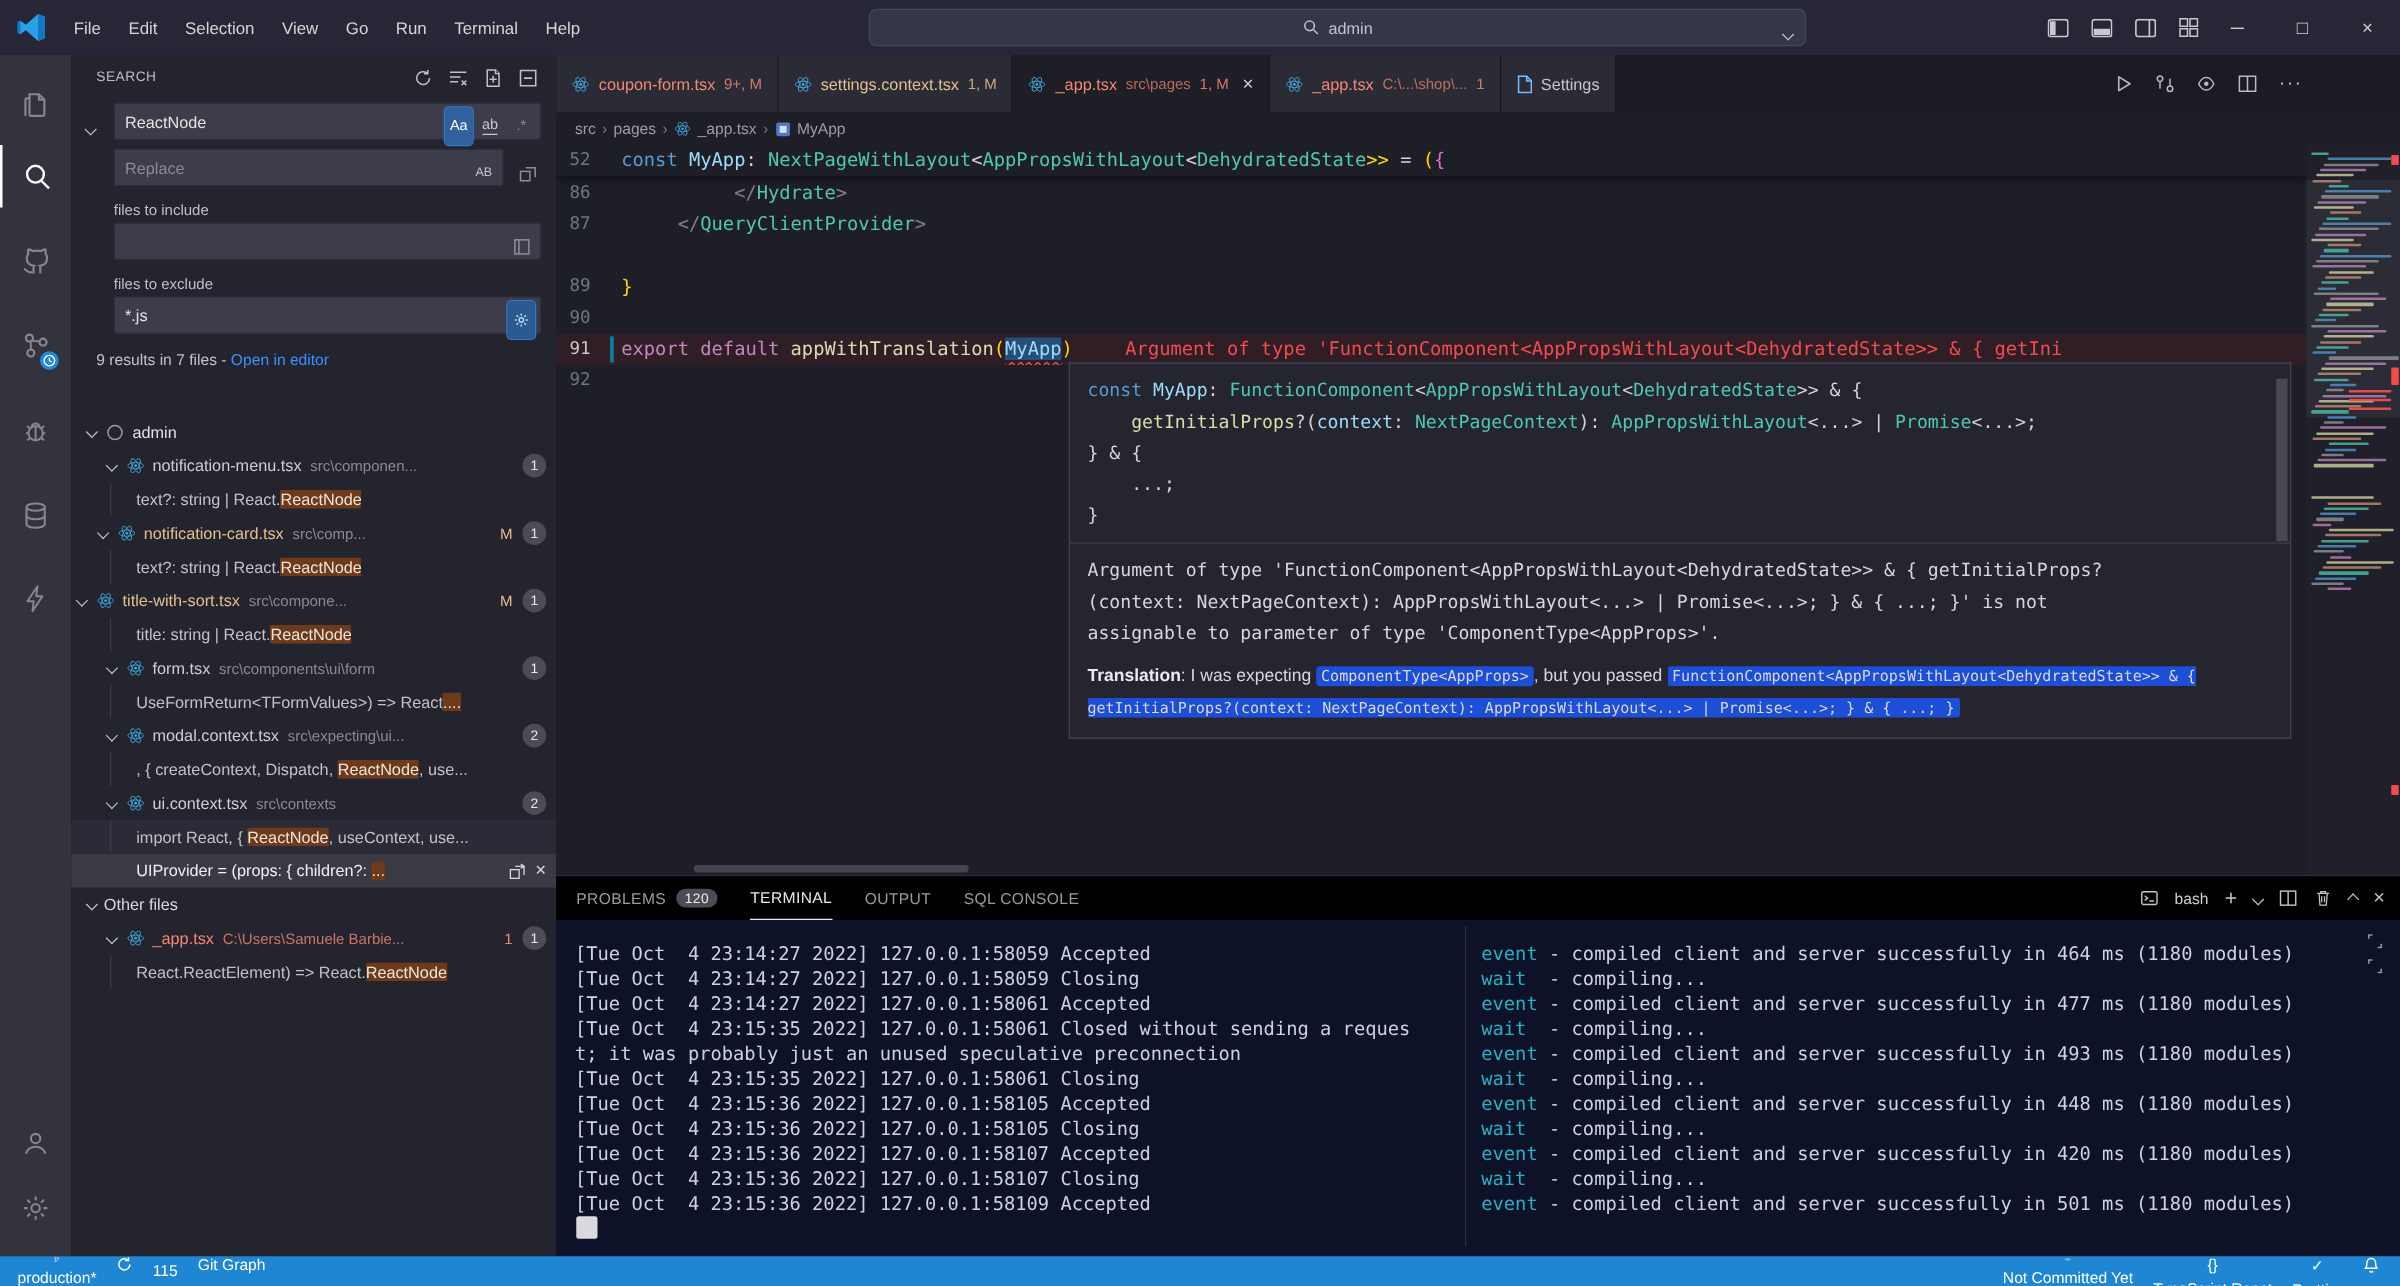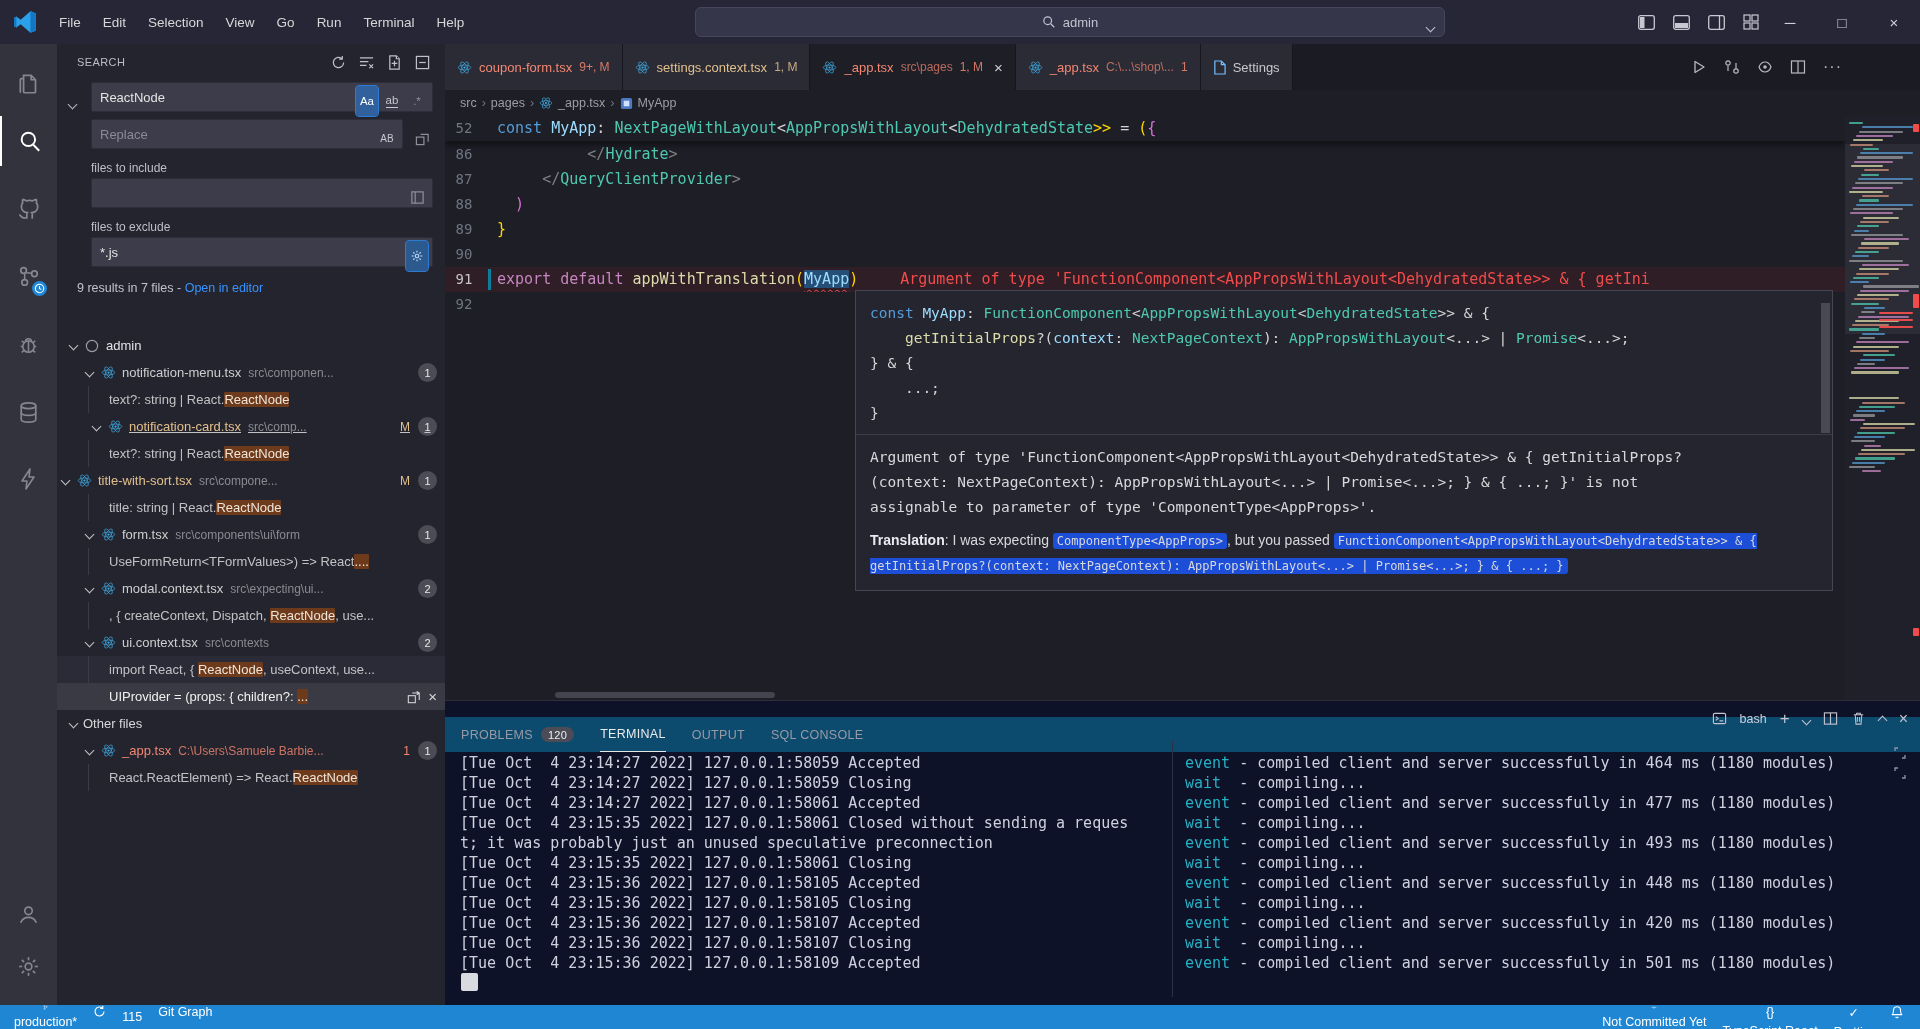--- a/index.html
+++ b/index.html
@@ -111,21 +111,21 @@
   #hover-msg { padding:10px 14px 2px 14px; color:#d8d8dc; line-height:25px; }
   #hover-msg .mline { white-space:pre; height:25px; }
   #hover-trans { padding:6px 14px 12px 14px; font-family:"Liberation Sans",sans-serif; font-size:14px;
                  color:#d8d8dc; line-height:24px; }
   #hover-trans b { color:#eaeaee; }
   .codechip { font-family:"DejaVu Sans Mono",monospace; background:#1d4ed8; padding:1px 4px; border-radius:3px; font-size:12px; }
   #hover-sb { position:absolute; right:2px; top:12px; width:9px; height:130px; background:rgba(140,140,150,.35); }
 
   
   #panel { position:absolute; left:445px; top:700px; width:1475px; height:305px; background:#0e1228; border-top:1px solid #2e2e3c; }
-  #panel-head { position:absolute; left:0; top:16px; right:0; height:35px; background:#0c4a6e; display:flex; align-items:flex-start; padding-left:16px; }
+  #panel-head { position:absolute; left:0; top:0; right:0; height:35px; background:#000000; display:flex; align-items:flex-start; padding-left:16px; }
   .ptab { display:flex; align-items:center; gap:8px; margin-right:26px; font-size:12.5px; letter-spacing:.3px;
           color:#9a9aa5; height:35px; }
   .ptab.active { color:#eaeaea; border-bottom:1px solid #e7e7e7; }
   .pbadge { background:#4c4c56; color:#eee; border-radius:10px; font-size:11px; padding:1.5px 7px; }
   #panel-right { position:absolute; right:12px; top:0; height:35px; display:flex; align-items:center; gap:13px; color:#c4c4ce; }
   #shell-label { font-size:12.5px; color:#cfcfda; }
   #term-left { position:absolute; left:15px; top:52px; width:710px; font-family:"DejaVu Sans Mono",monospace;
                font-size:15px; line-height:20px; color:#cdd2de; white-space:pre; }
   #term-right { position:absolute; left:740px; top:52px; right:10px; font-family:"DejaVu Sans Mono",monospace;
                 font-size:15px; line-height:20px; color:#cdd2de; white-space:pre; }
@@ -396,21 +396,21 @@
           </span>
           <span class="fname plain">notification-menu.tsx</span>
           <span class="fpath">src\componen...</span>
           <span class="fdeco "></span>
           <span class="badge">1</span>
         </div>
         <div class="trow" style="padding-left: 52px;">
           <span class="indent-guide" style="left: 31px;"></span>
           <span class="match-text"><span>text?: string | React.</span><span class="hit">ReactNode</span></span>
         </div>
-        <div class="trow" style="padding-left: 31px; text-decoration: underline;">
+        <div class="trow" style="padding-left: 17px;">
           <span class="tchv">
             <span class="chv down"></span>
           </span>
           <span class="ticon">
             <svg width="15" height="15" viewBox="0 0 24 24">
               <g fill="none" stroke="#3fa9e0" stroke-width="1.1">
                 <ellipse cx="12" cy="12" rx="10" ry="4"></ellipse>
                 <ellipse cx="12" cy="12" rx="10" ry="4" transform="rotate(60 12 12)"></ellipse>
                 <ellipse cx="12" cy="12" rx="10" ry="4" transform="rotate(120 12 12)"></ellipse>
               </g>
@@ -683,21 +683,20 @@
             <rect x="1" y="1" width="12" height="12" rx="2" fill="#4d79c0"></rect>
             <rect x="4" y="4" width="6" height="6" fill="#cfe3ff"></rect>
           </svg>
         </span>
         <span>MyApp</span>
       </div>
     <div id="code-region">
         <div class="cline sticky" style="top: 0px;"><span class="ln">52</span><span class="ctext"><span class="tk kw">const</span><span class="tk pln"> </span><span class="tk vr">MyApp</span><span class="tk pln">: </span><span class="tk ty">NextPageWithLayout</span><span class="tk pln">&lt;</span><span class="tk ty">AppPropsWithLayout</span><span class="tk pln">&lt;</span><span class="tk ty">DehydratedState</span><span class="tk p1">&gt;&gt;</span><span class="tk pln"> = </span><span class="tk p1">(</span><span class="tk p2">{</span></span></div>
         <div class="cline" style="top: 26px;"><span class="ln">86</span><span class="ctext"><span class="tk pln">          </span><span class="tk tb">&lt;/</span><span class="tk ty">Hydrate</span><span class="tk tb">&gt;</span></span></div>
         <div class="cline" style="top: 51px;"><span class="ln">87</span><span class="ctext"><span class="tk pln">     </span><span class="tk tb">&lt;/</span><span class="tk ty">QueryClientProvider</span><span class="tk tb">&gt;</span></span></div>
-        <div class="cline" style="top: 76px;"><span class="ln">88</span><span class="ctext"><span class="tk pln">  </span><span class="tk p2">)</span></span></div>
         <div class="cline" style="top: 101px;"><span class="ln">89</span><span class="ctext"><span class="tk p1">}</span></span></div>
         <div class="cline" style="top: 126px;"><span class="ln">90</span><span class="ctext"></span></div>
         <div class="cline errline" style="top: 151px;"><span class="ln" style="color: rgb(198, 198, 198);">91</span><span class="modbar"></span><span class="ctext"><span class="tk ct">export</span><span class="tk pln"> </span><span class="tk ct">default</span><span class="tk pln"> </span><span class="tk fn">appWithTranslation</span><span class="tk p1">(</span><span class="tk hlv">MyApp</span><span class="tk p1">)</span><span class="inline-err">Argument of type 'FunctionComponent&lt;AppPropsWithLayout&lt;DehydratedState&gt;&gt; &amp; { getIni</span></span></div>
         <div class="cline" style="top: 176px;"><span class="ln">92</span><span class="ctext"></span></div>
       </div>
     <div id="hscroll"></div>
     <div id="minimap">
         <div id="mm-slider"></div>
         <div class="mmbar" style="top: 6px; left: 4px; width: 14px; background: rgb(78, 201, 176);"></div>
         <div class="mmbar" style="top: 10.3px; left: 17px; width: 51px; background: rgb(86, 156, 214);"></div>

